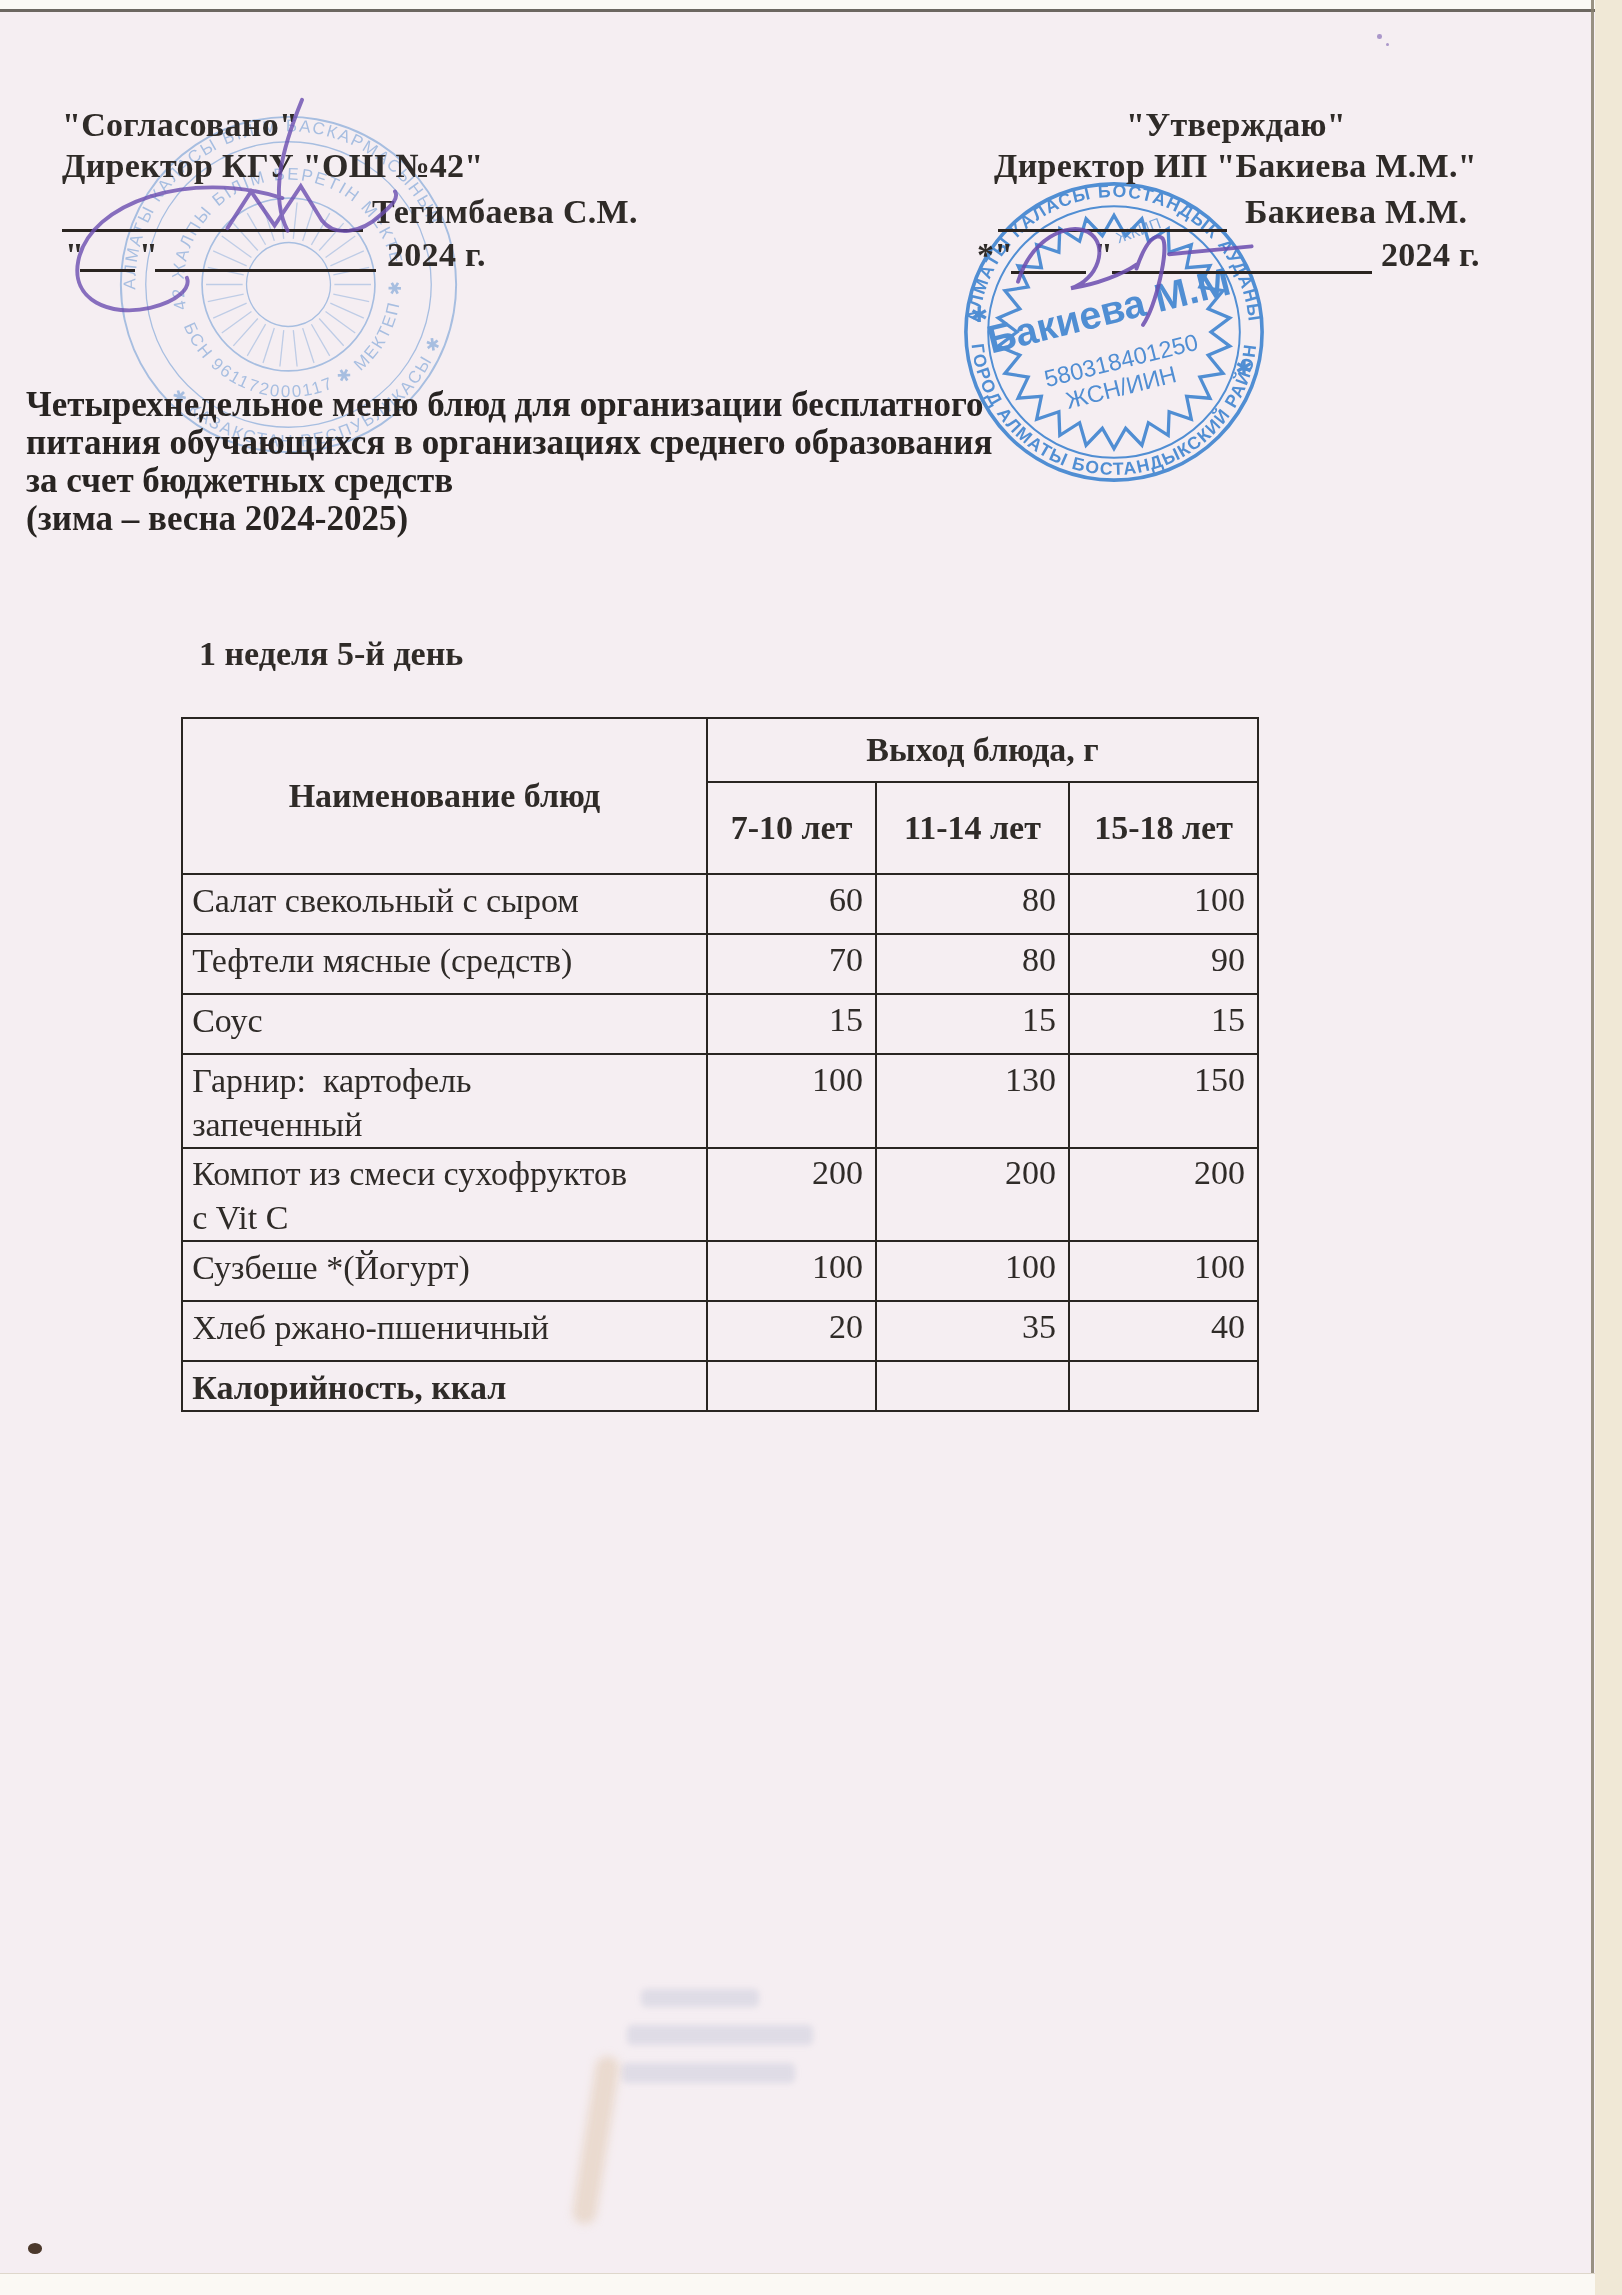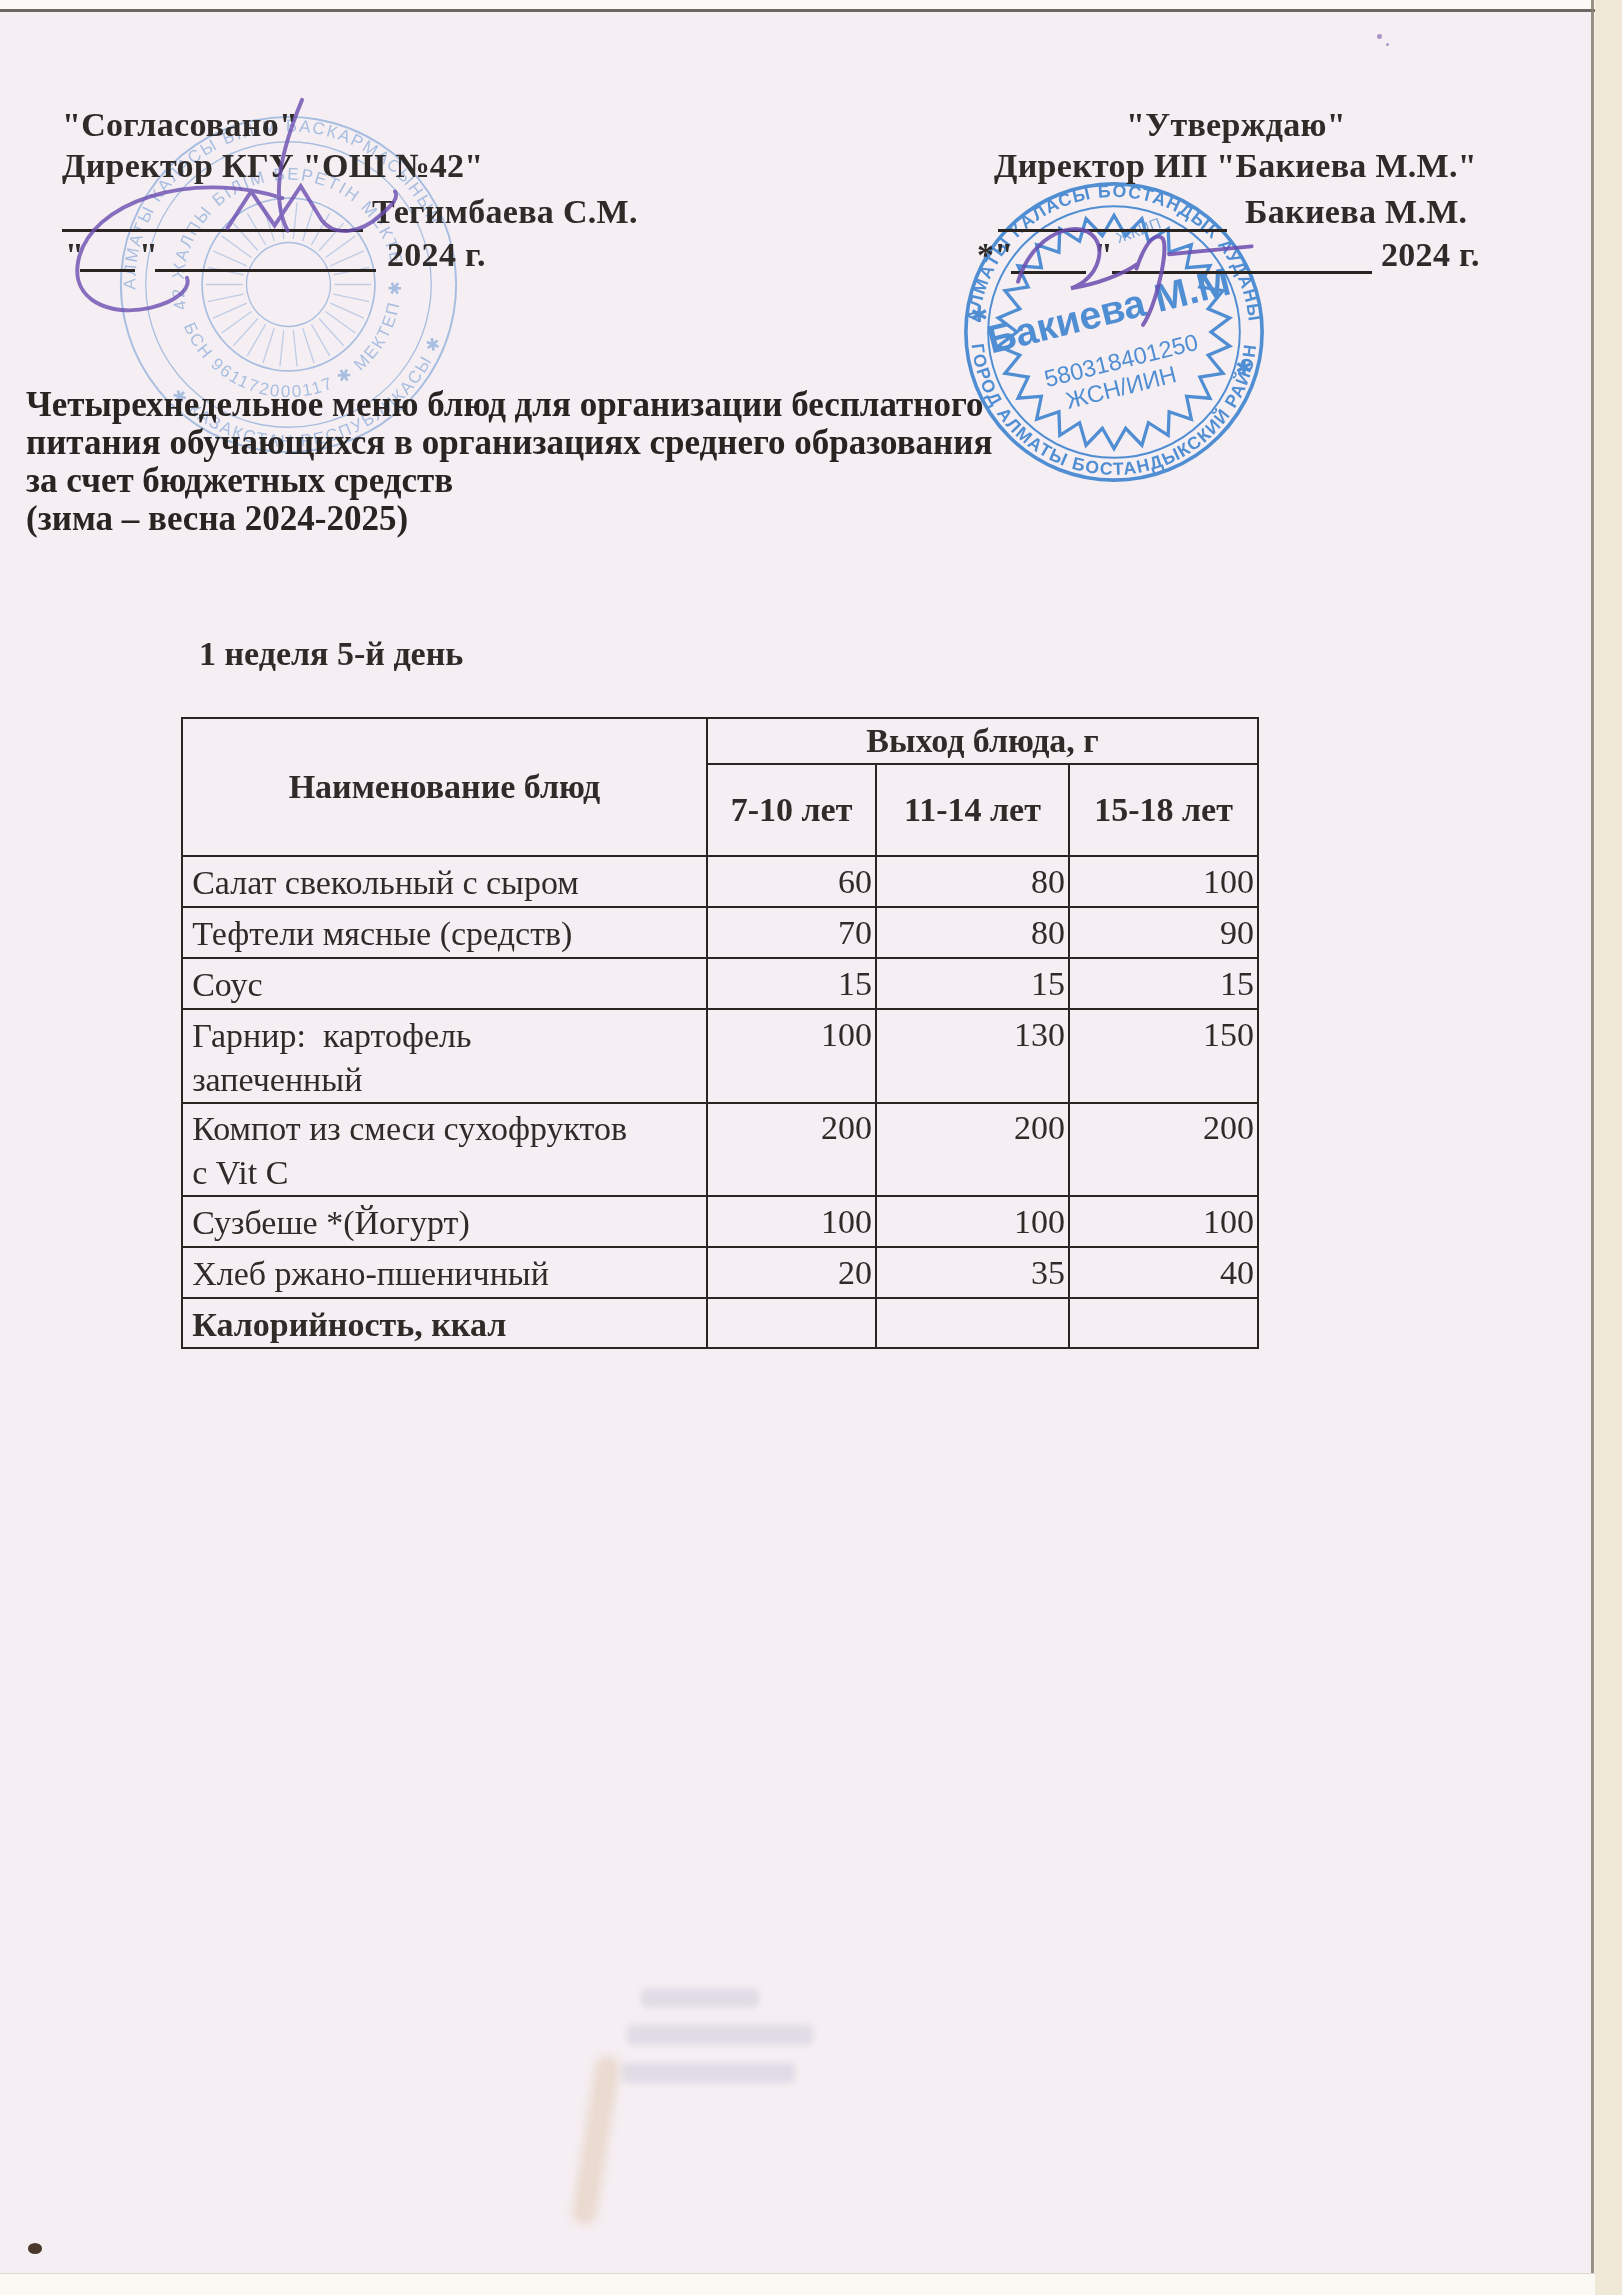--- a/index.html
+++ b/index.html
@@ -22,21 +22,21 @@
   
   .hdr{position:absolute;font-weight:bold;font-size:34px;line-height:1.05;letter-spacing:0.3px;white-space:nowrap;}
   .uline{position:absolute;height:2.6px;background:#2a2420;}
   
   #title-block{position:absolute;left:26px;top:386px;width:1433px;text-align:left;
     font-weight:bold;font-size:35px;line-height:38px;color:#282422;}
   #section-label{position:absolute;left:199px;top:635px;font-weight:bold;font-size:34px;}
   
   #menu-table{position:absolute;left:181px;top:717px;width:1076px;height:595px;
     border-collapse:collapse;table-layout:fixed;font-size:34px;}
-  #menu-table th,#menu-table td{border:2px solid #292522;padding:3px;}
+  #menu-table th,#menu-table td{border:2px solid #292522;padding:12px;}
   #menu-table{border:2.6px solid #292522;}
   #menu-table th{font-weight:bold;text-align:center;vertical-align:middle;}
   #menu-table td.dish{ text-align:left;vertical-align:top;padding:3.9px 3.9px 0 9.2px;
     white-space:pre-wrap;line-height:44px;}
   #menu-table td.num{text-align:right;vertical-align:top;padding-top:3.9px;line-height:42px;}
   #menu-table tr.kcal td{font-weight:bold;}
   
   .stamp{position:absolute;}
   .stamp text{font-family:"Liberation Sans","DejaVu Sans",sans-serif;}
   .sig{position:absolute;}

